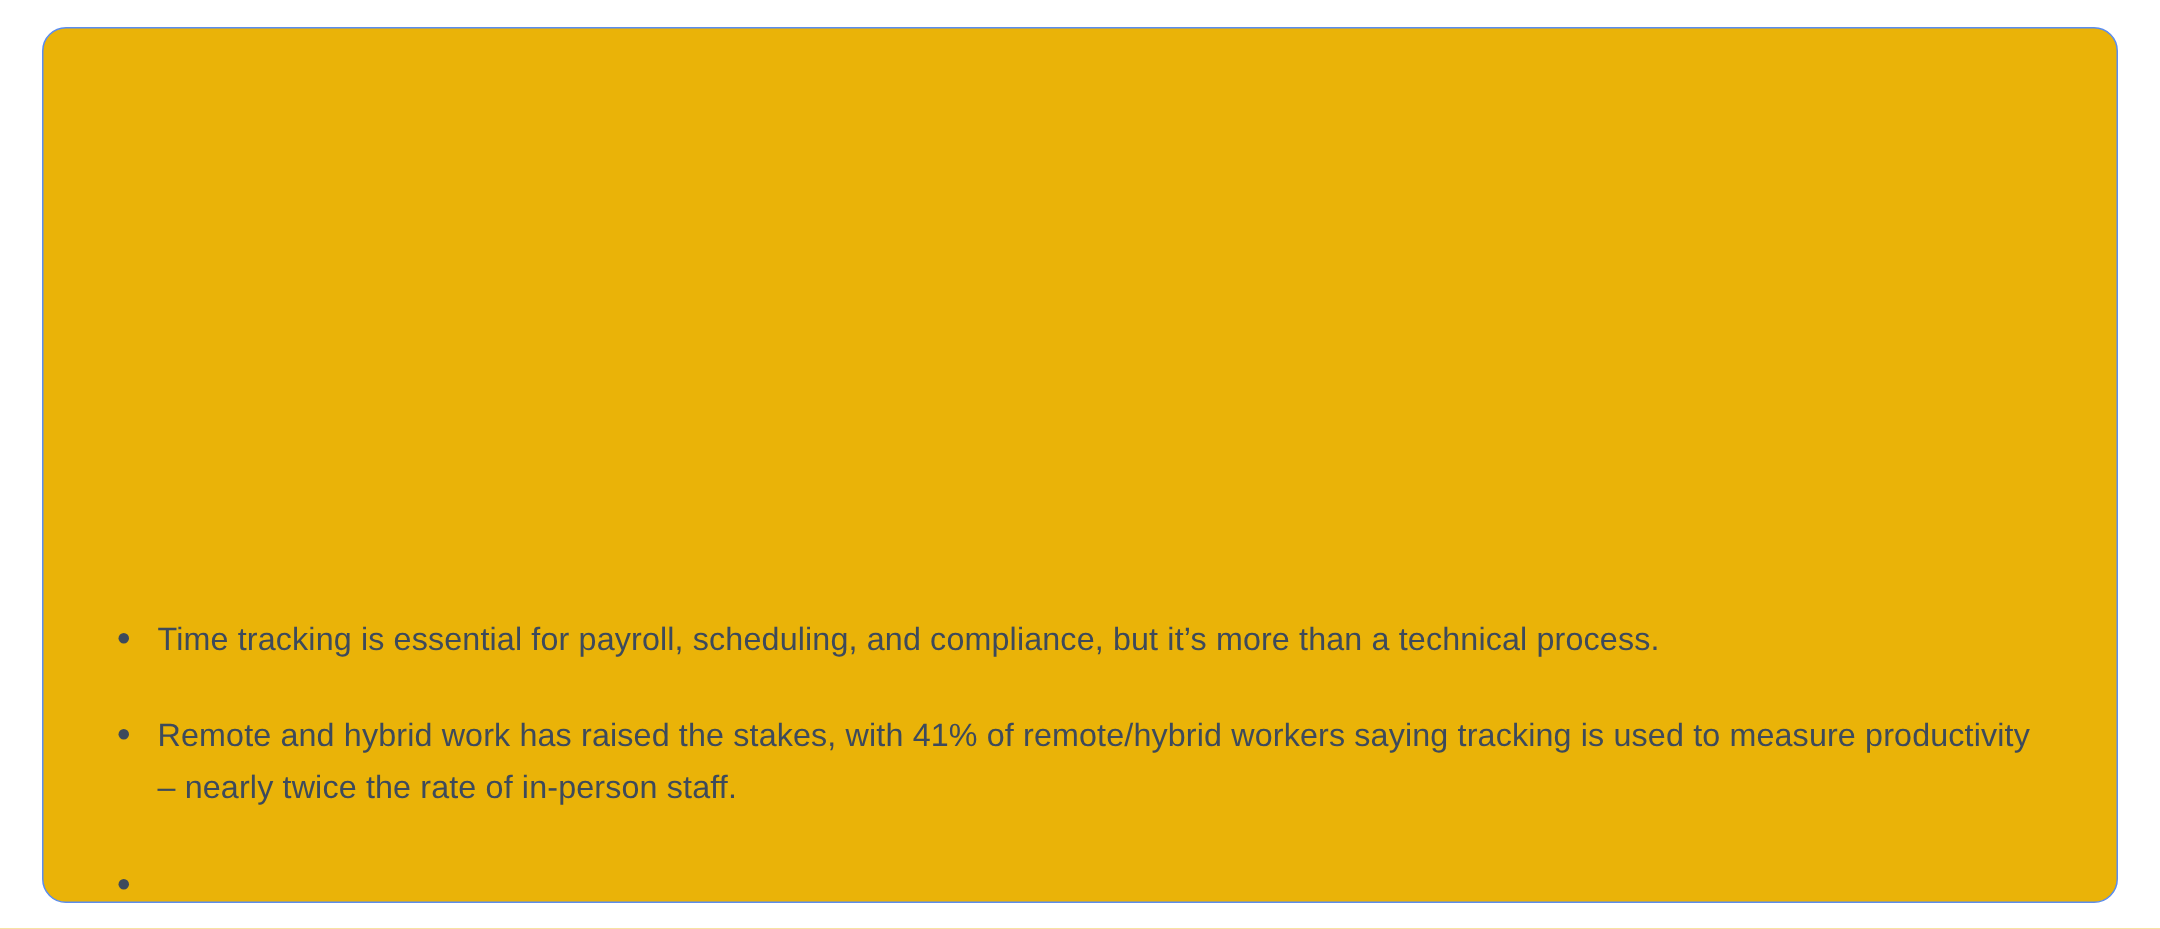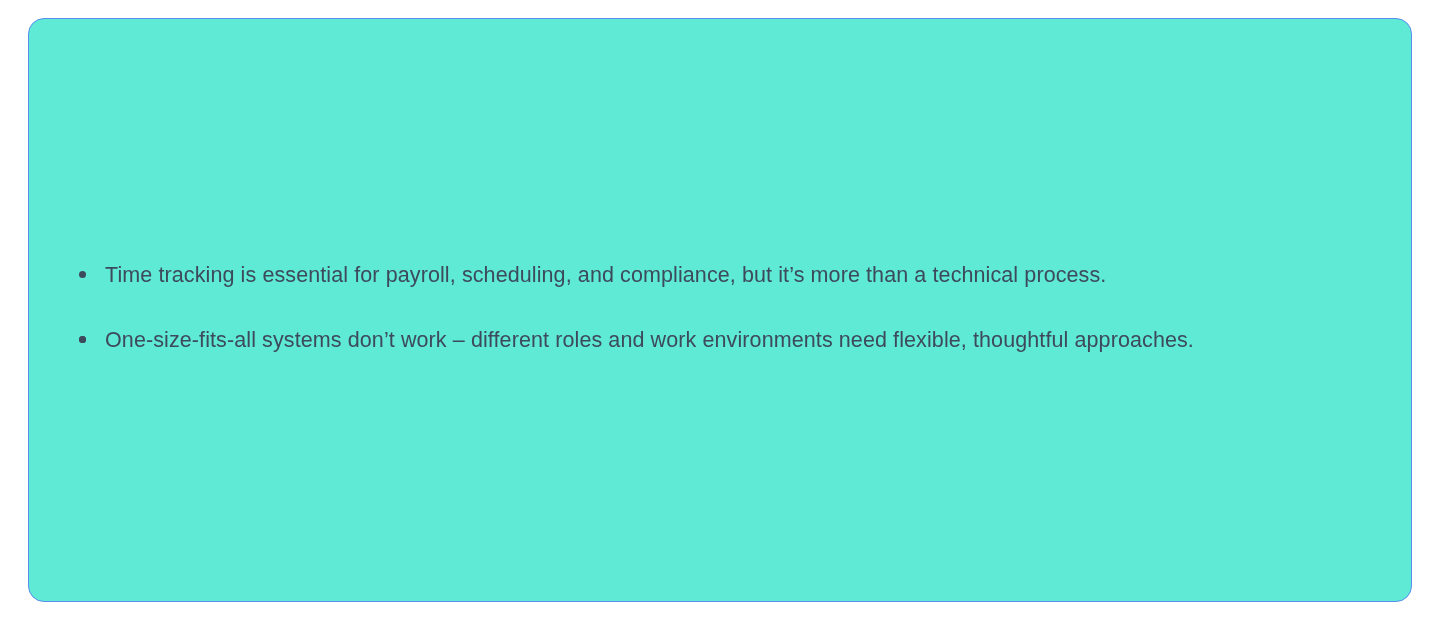--- a/index.html
+++ b/index.html
@@ -20,27 +20,27 @@
     padding: 18px 28px 22px 28px;
     display: flex;
     align-items: flex-start;
     justify-content: center;
     background: #ffffff;
   }
   .callout {
     box-sizing: border-box;
     width: 1384px;
     min-height: 584px;
-    background: #5eead4;
+    background: #eab308;
     border: 1.5px solid #5b8def;
     border-radius: 16px;
-    padding: 40px 40px 44px 40px;
+    padding: 40px 40px 28px 40px;
     display: flex;
     flex-direction: column;
-    justify-content: center;
+    justify-content: flex-end;
   }
   .bullet-list {
     list-style: none;
     margin: 0;
     padding: 0;
   }
   .bullet-item {
     position: relative;
     padding-left: 36px;
     margin: 0 0 30px 0;
@@ -68,20 +68,20 @@
 
 <div class="page">
   <section class="callout">
     <ul class="bullet-list">
       <li class="bullet-item">
         <span class="bullet-dot"></span>
         <span>Time tracking is essential for payroll, scheduling, and compliance, but it’s more than a technical process.</span>
       </li>
       <li class="bullet-item">
         <span class="bullet-dot"></span>
+        <span>Remote and hybrid work has raised the stakes, with 41% of remote/hybrid workers saying tracking is used to measure productivity – nearly twice the rate of in-person staff.</span>
       </li>
       <li class="bullet-item">
         <span class="bullet-dot"></span>
-        <span>One-size-fits-all systems don’t work – different roles and work environments need flexible, thoughtful approaches.</span>
       </li>
     </ul>
   </section>
 </div>
 
 </body></html>

